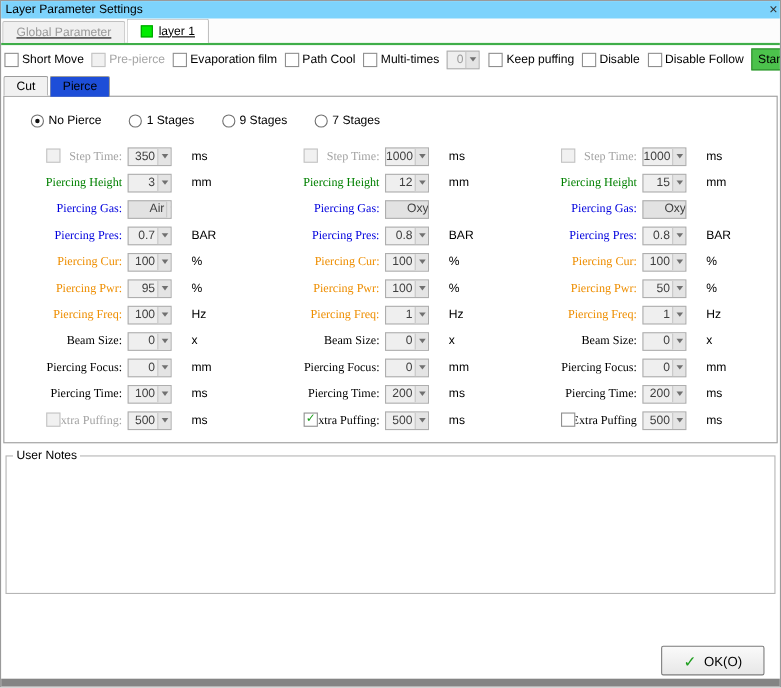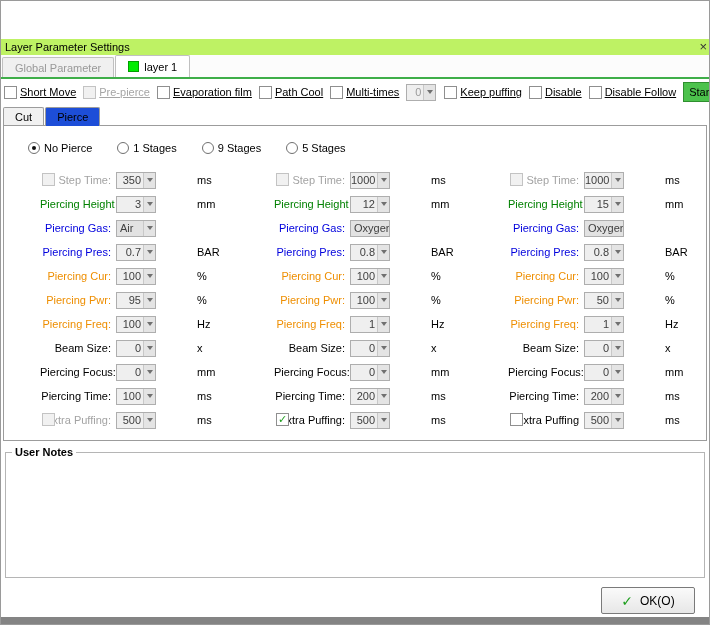--- a/index.html
+++ b/index.html
@@ -1,49 +1,49 @@
 <!DOCTYPE html>
 <html><head>
 <meta charset="utf-8">
 <style>
   *{margin:0;padding:0;box-sizing:border-box;}
   html,body{background:#d8d8d8;}
   body{font-family:"Liberation Sans","DejaVu Sans",sans-serif;font-size:11px;color:#000;}
   .window{position:relative;width:710px;height:625px;background:#fff;border:1px solid #9a9a9a;overflow:hidden;}
 
-  .titlebar{height:16px;display:flex;align-items:center;padding:0 2px 0 4px;background:#bef264;margin-top:38px;}
+  .titlebar{height:16px;display:flex;align-items:center;padding:0 2px 0 4px;background:#7dd3fc;}
   .close-btn{margin-left:auto;font-size:13px;color:#333;line-height:14px;cursor:default;}
 
-  .tabstrip{height:24px;display:flex;align-items:flex-end;padding-left:1px;border-bottom:2px solid #3fae49;background:#fcfcfc;}
+  .tabstrip{height:24px;display:flex;align-items:flex-end;padding-left:1px;border-bottom:2px solid #3fae49;background:#fcfcfc;text-decoration:underline;}
   .ltab{height:20px;display:inline-flex;align-items:center;padding:0 12px;border:1px solid #c0c0c0;border-bottom:none;background:#f0f0f0;color:#999;margin-right:1px;border-radius:2px 2px 0 0;white-space:nowrap;}
   .ltab.active{background:#fff;color:#000;height:22px;}
   .swatch{width:11px;height:11px;border:1px solid #00a000;margin-right:5px;display:inline-block;}
 
   .toolbar{height:26px;display:flex;align-items:center;gap:2px;padding:0 4px;background:linear-gradient(#fdfdfd,#f0f0f0);border-bottom:1px solid #dadada;}
   .tool-btn{display:inline-flex;align-items:center;gap:5px;padding:3px 7px;border-radius:2px;white-space:nowrap;}
   .vsep{width:1px;height:16px;background:#d0d0d0;margin:0 3px;}
   .icon-folder{width:15px;height:11px;background:linear-gradient(#fbd968,#f0b63a);border:1px solid #b98a22;border-radius:1px;position:relative;display:inline-block;}
   .icon-folder::before{content:"";position:absolute;left:-1px;top:-3px;width:6px;height:3px;background:#f4c94f;border:1px solid #b98a22;border-bottom:none;border-radius:2px 2px 0 0;}
   .icon-disk{width:12px;height:12px;background:#3f62c9;position:relative;display:inline-block;border-radius:1px;}
   .icon-disk::before{content:"";position:absolute;left:3px;top:0;width:6px;height:4px;background:#cdd9f2;}
   .icon-disk::after{content:"";position:absolute;left:2px;bottom:0;width:8px;height:5px;background:#fff;}
   .icon-bubble{width:14px;height:10px;border:1px solid #5b86c9;background:#eef5ff;border-radius:2px;position:relative;display:inline-block;margin-top:-3px;}
   .icon-bubble::after{content:"";position:absolute;left:2px;bottom:-4px;width:0;height:0;border-left:2px solid transparent;border-right:3px solid transparent;border-top:4px solid #5b86c9;}
 
   .options-row{height:26px;display:flex;align-items:center;padding:0 3px;}
-  .opt{display:inline-flex;align-items:center;gap:3px;margin-right:7px;white-space:nowrap;text-decoration:underline;}
+  .opt{display:inline-flex;align-items:center;gap:3px;margin-right:7px;white-space:nowrap;}
   .opt-disabled{color:#a5a5a5;}
   .cb{display:inline-block;width:13px;height:13px;border:1px solid #8f8f8f;background:#fff;font-size:11px;line-height:11px;text-align:center;flex:none;}
   .cb-disabled{background:#f1f1f1;border-color:#c3c3c3;}
   .cb-checked{color:#1e9e1e;font-weight:bold;}
 
   .p-field{display:inline-flex;align-items:center;width:40px;height:17px;border:1px solid #aeaeae;background:#efefef;overflow:hidden;flex:none;}
   .p-val{flex:1;text-align:right;padding-right:2px;color:#404040;white-space:nowrap;}
   .p-select{background:#e2e2e2;}
-  .p-select .p-val{text-align:left;padding-left:3px;}
+  .p-select .p-val{text-align:left;padding-left:3px;margin-left:16px;}
   .p-arrow{width:12px;align-self:stretch;background:#e4e4e4;border-left:1px solid #c8c8c8;display:flex;align-items:center;justify-content:center;flex:none;}
   .p-arrow::after{content:"";border-left:3px solid transparent;border-right:3px solid transparent;border-top:4px solid #707070;}
   .dim .p-val{color:#9a9a9a;}
   .mts{margin-right:8px;width:30px;}
 
   .mode-select{margin-left:auto;margin-right:1px;display:inline-flex;align-items:center;width:72px;height:20px;border:1px solid #2f8f2f;background:#4cc24c;}
   .mode-val{flex:1;padding-left:5px;color:#000;}
 
   .tab2strip{display:flex;padding-left:2px;margin-top:2px;position:relative;z-index:2;}
   .tab2{padding:3px 11px 2px;border:1px solid #9c9c9c;border-bottom:none;background:#f1f1f1;border-radius:2px 2px 0 0;margin-right:1px;}
@@ -52,25 +52,25 @@
 
   .radio-row{display:flex;gap:25px;padding:13px 0 0 24px;height:30px;}
   .radio-item{display:inline-flex;align-items:center;gap:4px;}
   .radio{width:12px;height:12px;border:1px solid #707070;border-radius:50%;background:#fff;position:relative;flex:none;}
   .radio-on::after{content:"";position:absolute;left:3px;top:3px;width:4px;height:4px;border-radius:50%;background:#111;}
 
   .param-grid{display:flex;padding-left:36px;margin-top:12px;}
   .param-col{width:170px;margin-right:64px;flex:none;}
   .param-row{display:flex;align-items:center;height:24px;position:relative;}
   .row-cb{position:absolute;left:2px;top:5px;}
-  .p-label{width:76px;text-align:right;padding-right:5px;white-space:nowrap;flex:none;}
-  .p-unit{padding-left:18px;white-space:nowrap;margin-left:23px;}
+  .p-label{width:76px;text-align:right;padding-right:5px;white-space:nowrap;flex:none;font-family:Liberation Serif, serif;}
+  .p-unit{padding-left:18px;white-space:nowrap;}
 
   .notes{margin:5px 4px 0;border:1px solid #b5b5b5;height:132px;padding:3px 4px 4px;}
-  .notes legend{padding:0 3px;margin-left:2px;font-weight:bold;}
+  .notes legend{padding:0 3px;margin-left:2px;}
   .notes textarea{display:block;width:100%;height:104px;border:1px solid #c6c6c6;background:#ffffe1;font-family:"Liberation Sans","DejaVu Sans",sans-serif;font-size:11px;line-height:14px;resize:none;padding:1px 4px;color:#000;outline:none;}
 
   .ok-btn{position:absolute;right:14px;top:586px;width:94px;height:27px;border:1px solid #7a7a7a;background:linear-gradient(#fafafa,#e7e7e7);display:flex;align-items:center;justify-content:center;gap:7px;font-size:12px;border-radius:2px;cursor:default;}
   .ok-check{color:#1e9e1e;font-weight:bold;font-size:14px;line-height:14px;}
   .bottom-strip{position:absolute;left:0;right:0;bottom:0;height:7px;background:#848484;}
 </style>
 </head>
 <body>
 
 <div class="window">
@@ -147,21 +147,21 @@
         <span class="radio-item">
           <span class="radio"></span>
           <span>1 Stages</span>
         </span>
         <span class="radio-item">
           <span class="radio"></span>
           <span>9 Stages</span>
         </span>
         <span class="radio-item">
           <span class="radio"></span>
-          <span>5 Stages</span>
+          <span>7 Stages</span>
         </span>
       </div>
     <div class="param-grid" id="param-grid">
         <div class="param-col">
           <div class="param-row">
             <span class="cb cb-disabled row-cb"></span>
             <span class="p-label" style="color: rgb(163, 163, 163);">Step Time:</span>
             <span class="p-field">
               <span class="p-val">350</span>
               <span class="p-arrow"></span>

